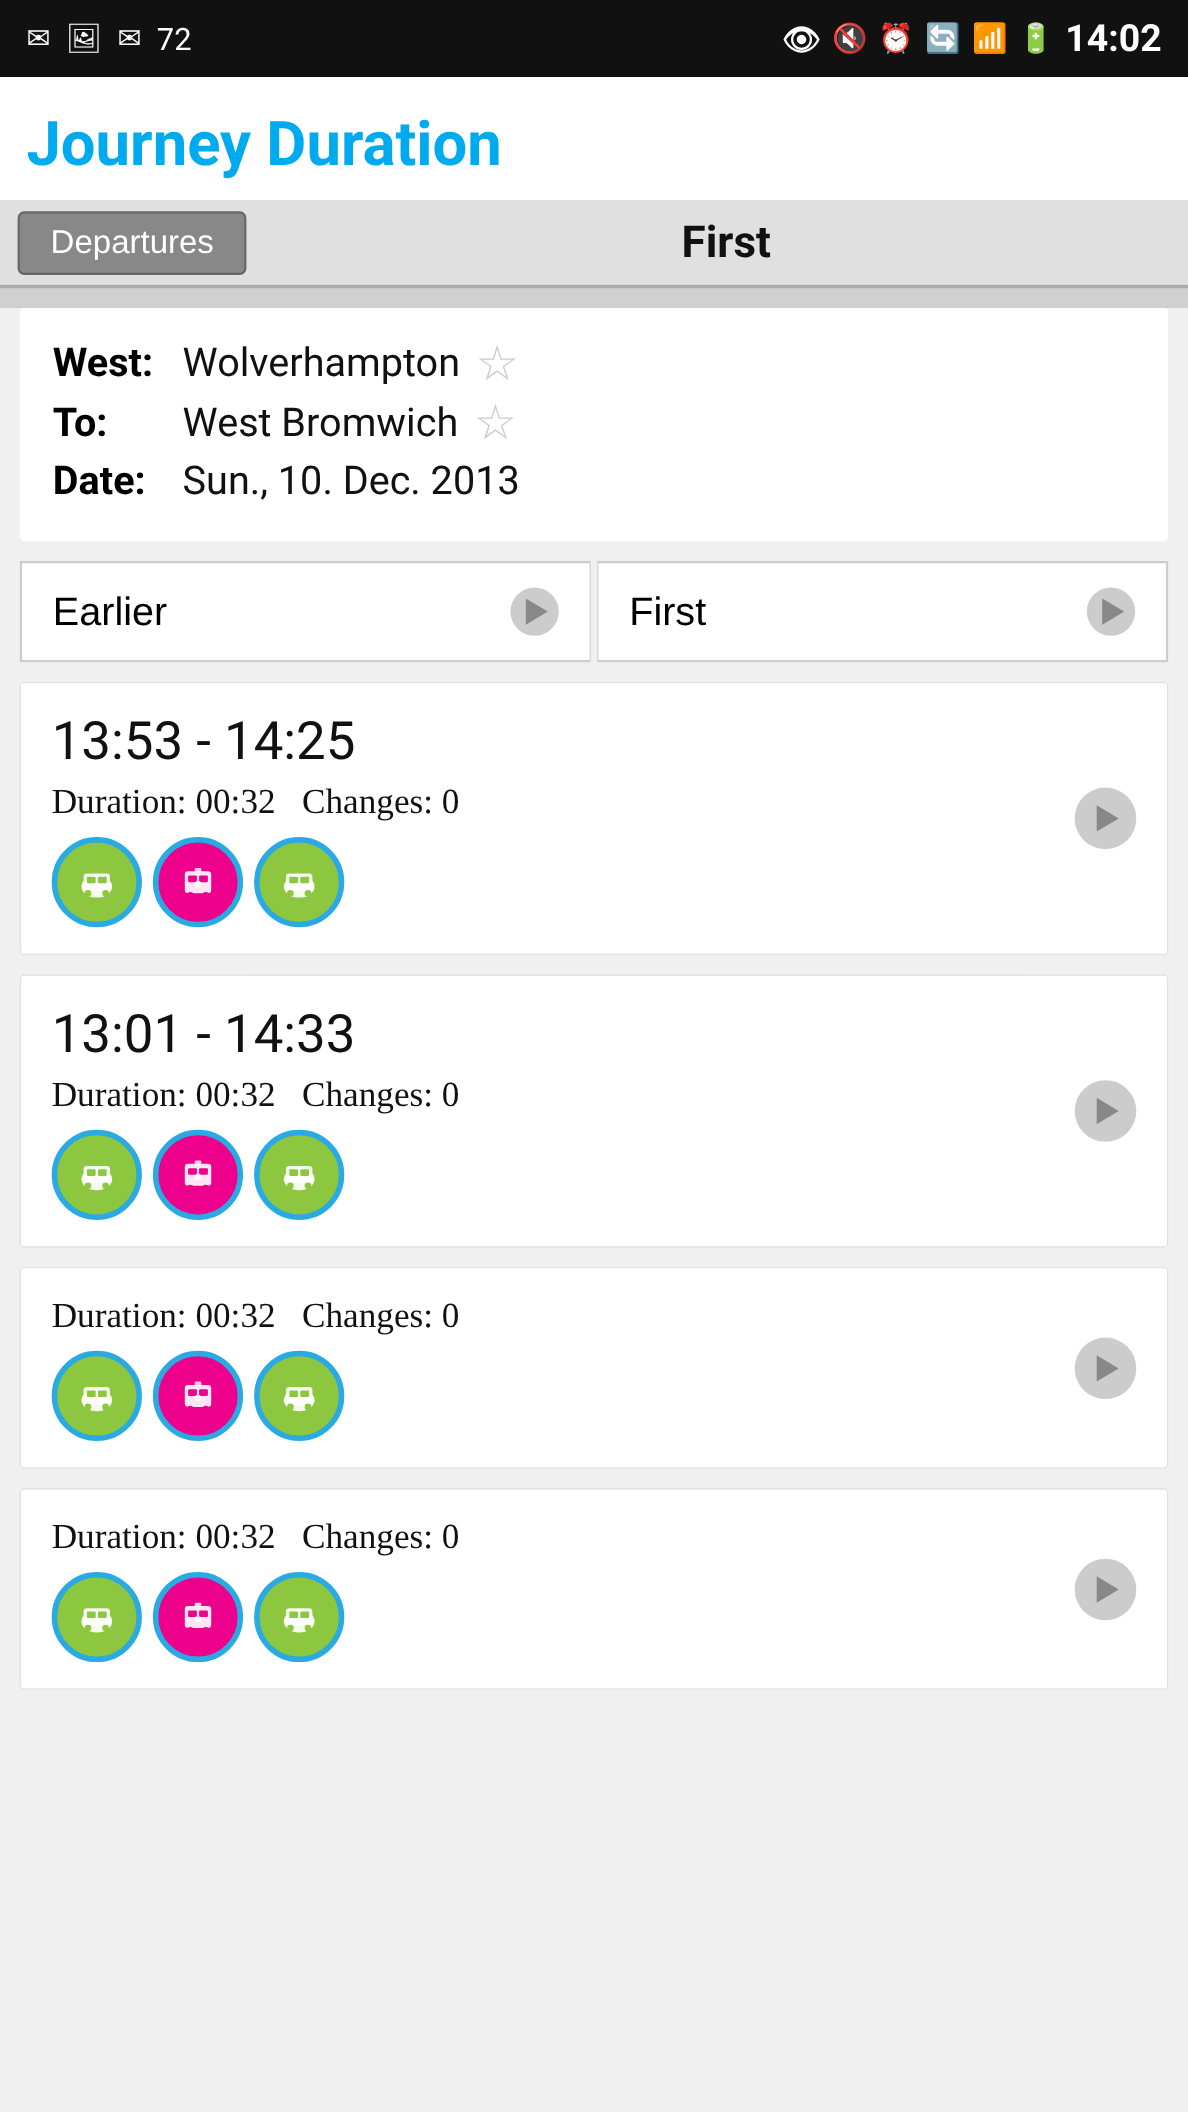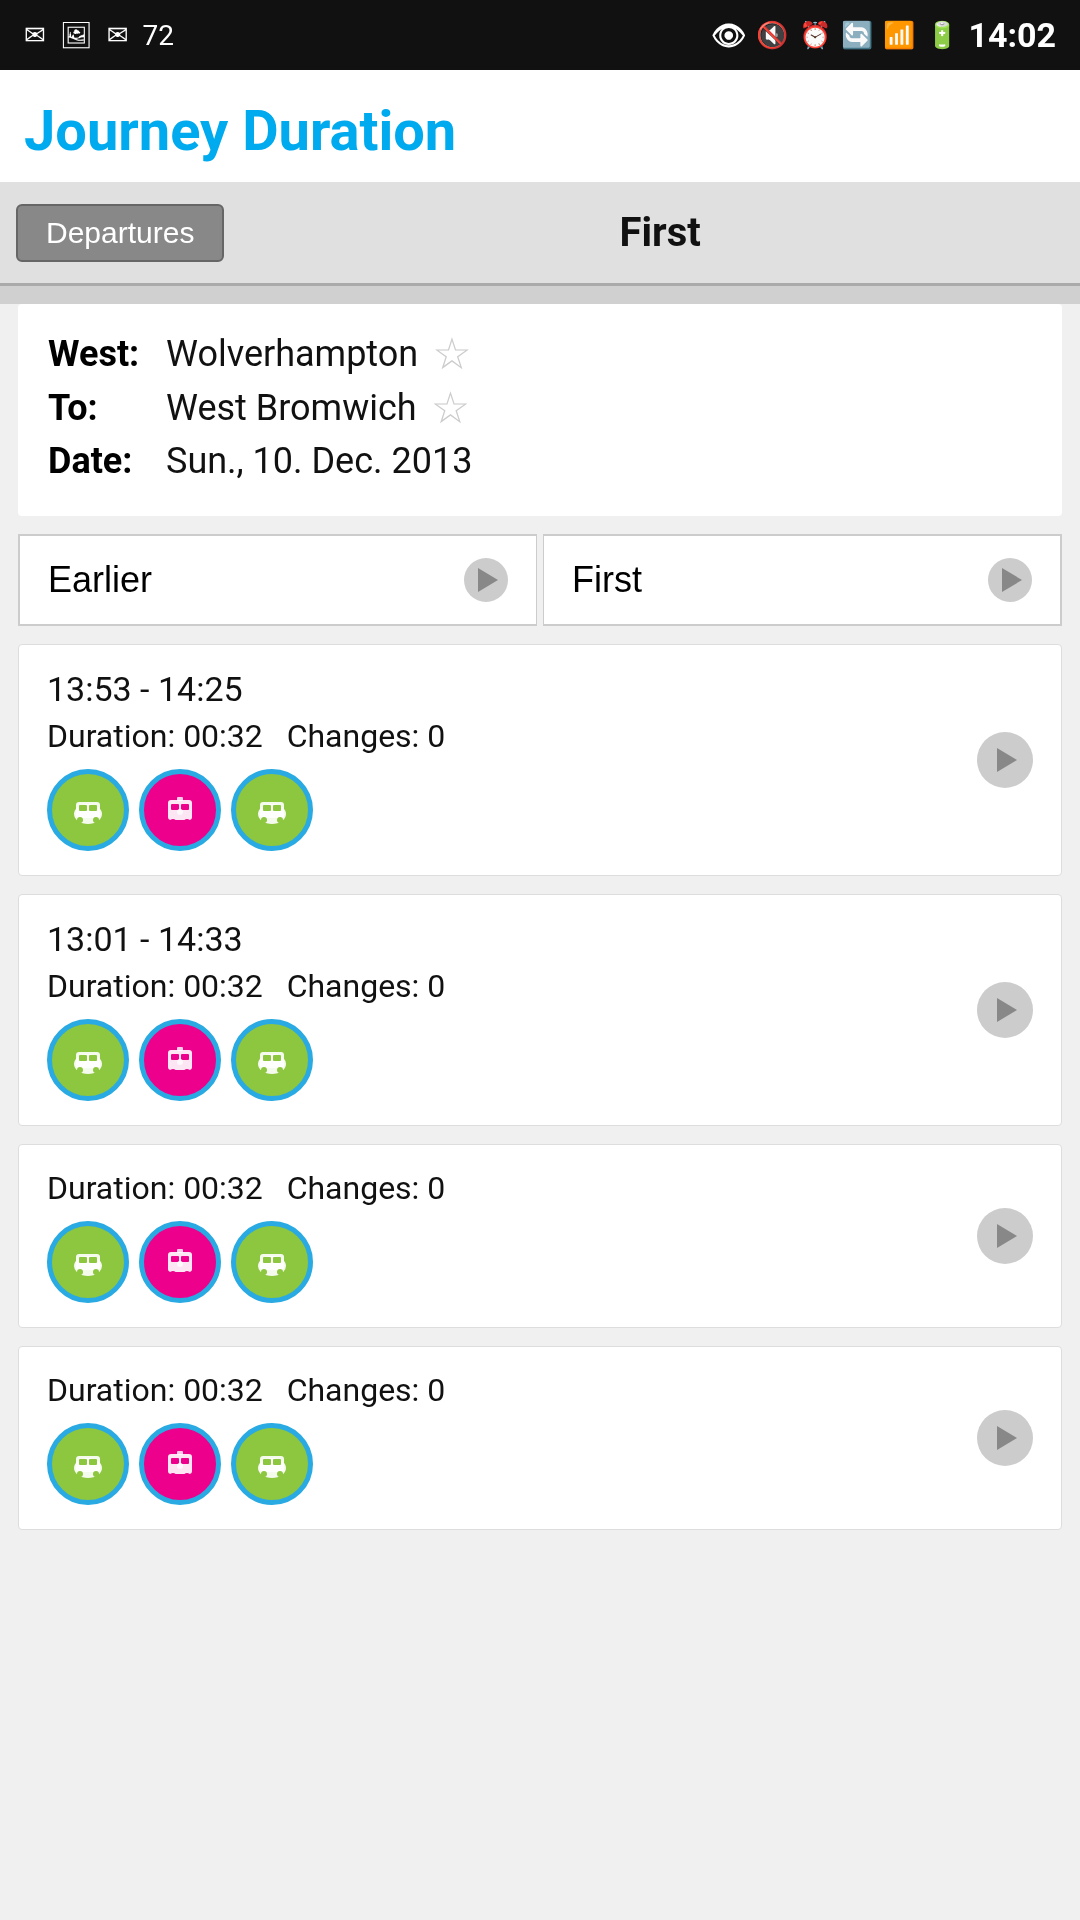--- a/index.html
+++ b/index.html
@@ -51,21 +51,21 @@
       font-size: 56px;
       font-weight: bold;
     }
 
     
     .tab-bar {
       display: flex;
       align-items: center;
       background: #e0e0e0;
       border-bottom: 3px solid #aaa;
-      height: 104px;
+      height: 80px;
     }
     .tab-departures {
       background: #888;
       color: white;
       border: 2px solid #666;
       border-radius: 6px;
       padding: 10px 28px;
       font-size: 30px;
       margin: 8px 16px;
       cursor: pointer;
@@ -163,29 +163,30 @@
       border-radius: 4px;
       display: flex;
       align-items: center;
       justify-content: space-between;
       border: 1px solid #ddd;
     }
     .trip-info {
       flex: 1;
     }
     .trip-time {
-      font-size: 34px;
+      font-size: 48px;
       font-weight: normal;
       color: #111;
       margin-bottom: 8px;
     }
     .trip-duration {
       font-size: 32px;
       color: #111;
       margin-bottom: 14px;
+      font-family: Liberation Serif, serif;
     }
     .trip-icons {
       display: flex;
       gap: 10px;
       align-items: center;
     }
     .transport-icon {
       width: 82px;
       height: 82px;
       border-radius: 50%;

